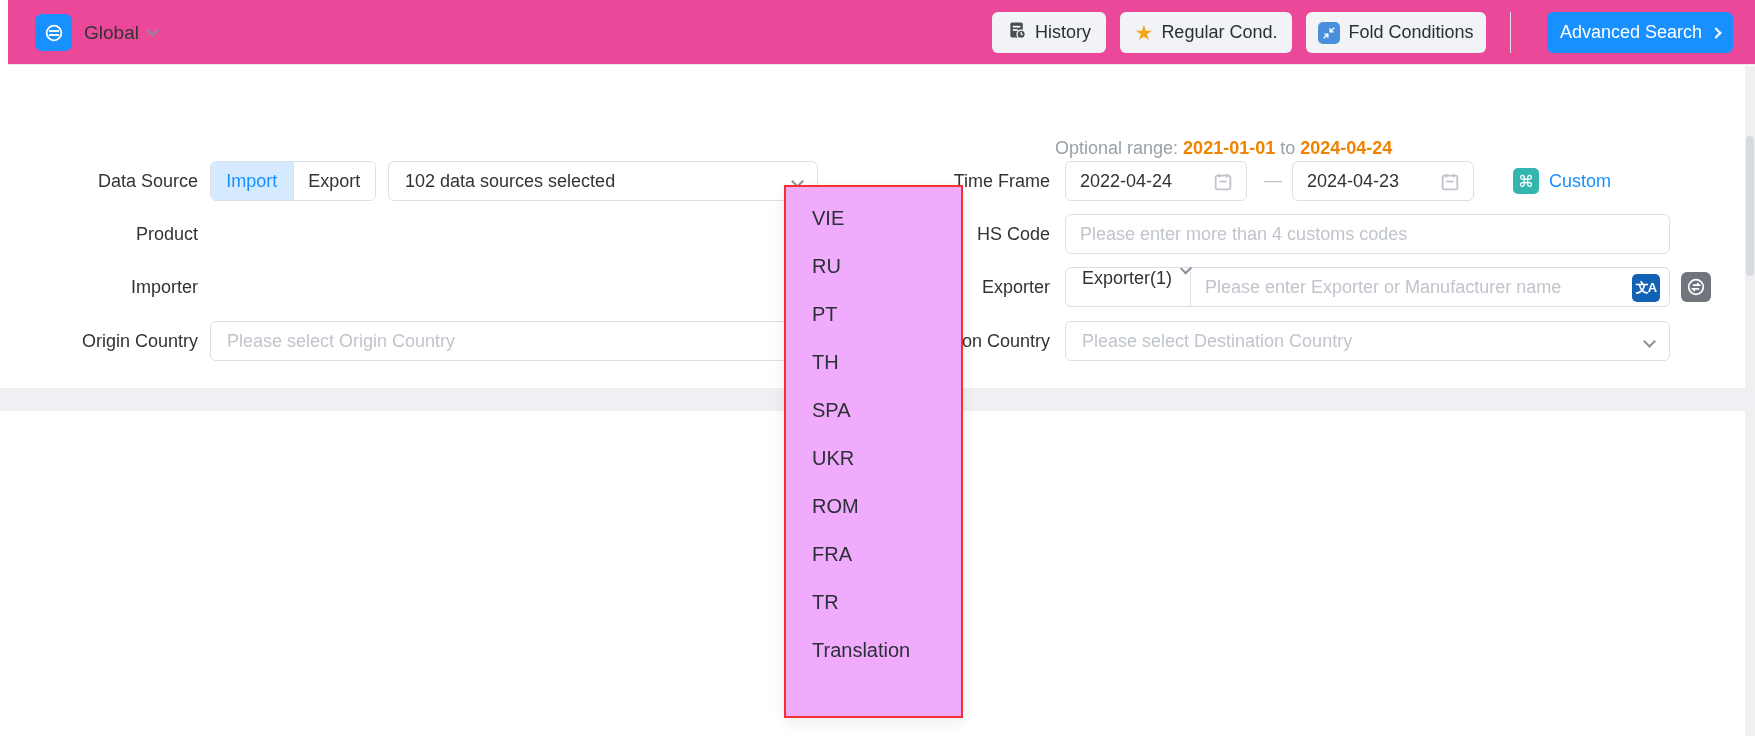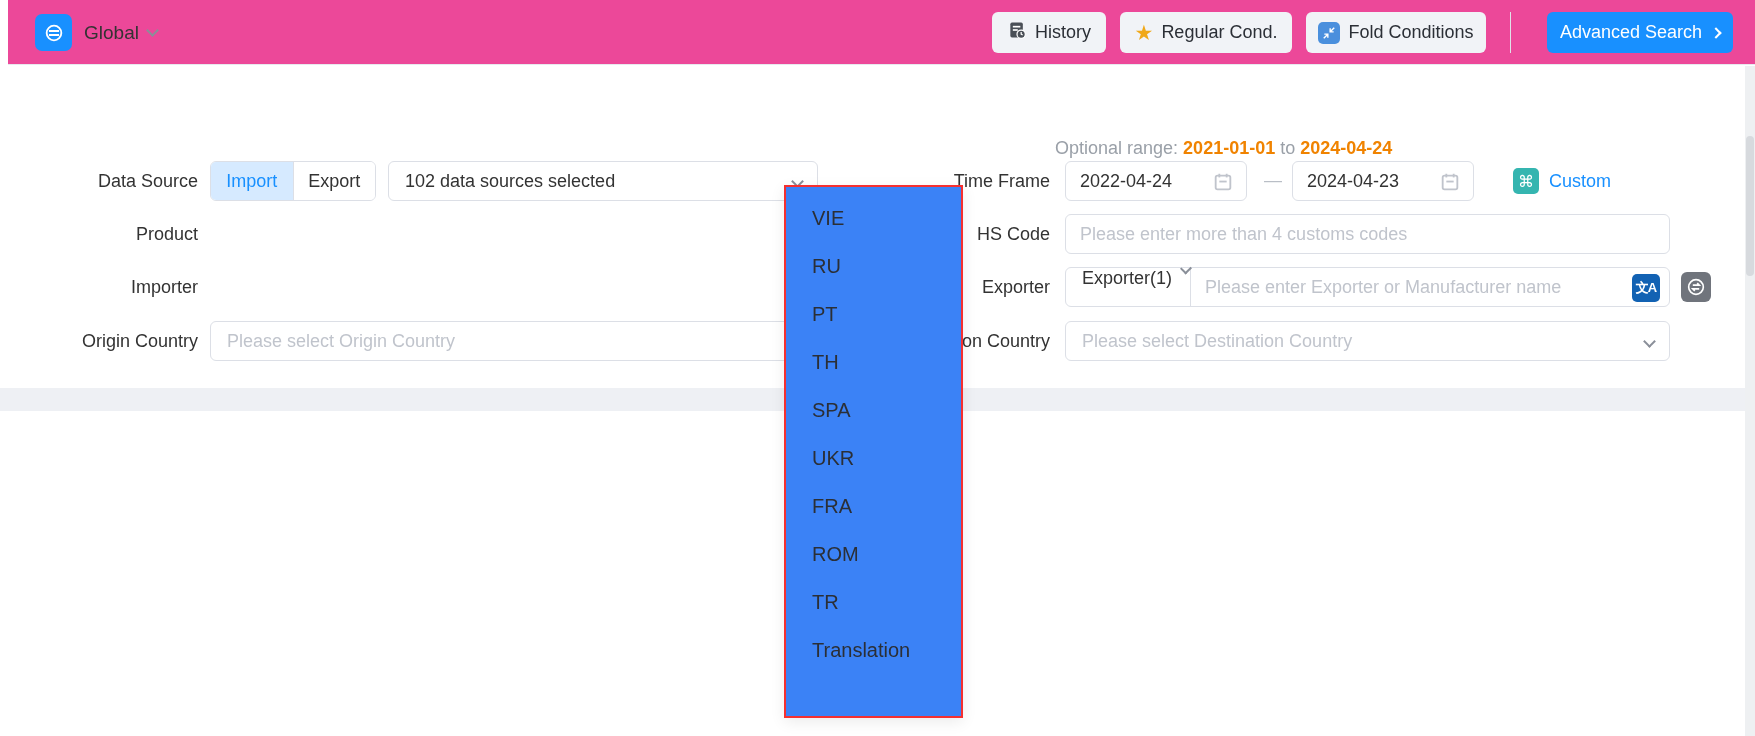--- a/index.html
+++ b/index.html
@@ -45,21 +45,21 @@
   .cb-item span.txt { font-size:18px; color:#2b2f36; }
   .link { color:var(--accent,#1890ff); cursor:pointer; }
   .tutorial { position:absolute; left:1117px; top:322px; height:40px; line-height:40px; font-size:18px; }
   .w-btn { position:absolute; top:322px; height:40px; border:1px solid #dcdfe6; border-radius:6px; background:#fff; display:flex; align-items:center; justify-content:center; font-size:18px; color:#333; cursor:pointer; }
   .search-btn { position:absolute; left:1612px; top:322px; width:93px; height:40px; border-radius:6px; background:var(--accent,#1890ff); color:#fff; display:flex; align-items:center; justify-content:center; font-size:18px; cursor:pointer; }
 
   
   .results { position:absolute; left:0; top:411px; width:1755px; height:325px; background:#fff; }
 
   
-  .lang-dd { position:absolute; left:784px; top:185px; width:179px; height:533px; background:#3b82f6; border:2px solid var(--dropdown-border-red,#f53030); z-index:50; padding-top:7px; box-shadow:0 4px 14px rgba(0,0,0,0.08); }
+  .lang-dd { position:absolute; left:784px; top:185px; width:179px; height:533px; background:#f0abfc; border:2px solid var(--dropdown-border-red,#f53030); z-index:50; padding-top:7px; box-shadow:0 4px 14px rgba(0,0,0,0.08); }
   .dd-item { height:48px; line-height:48px; padding-left:26px; font-size:20px; color:#2b2f36; cursor:pointer; }
 
   
   .scroll-track { position:absolute; right:0; top:66px; width:10px; height:670px; background:#eef0f2; }
   .scroll-thumb { position:absolute; right:1px; top:70px; width:8px; height:140px; background:#d7dade; border-radius:4px; }
 </style>
 </head>
 <body>
 
 <div id="app">
@@ -232,22 +232,22 @@
     
   </div>
 
   <div class="lang-dd" id="langdd">
       <div class="dd-item">VIE</div>
       <div class="dd-item">RU</div>
       <div class="dd-item">PT</div>
       <div class="dd-item">TH</div>
       <div class="dd-item">SPA</div>
       <div class="dd-item">UKR</div>
+      <div class="dd-item">ROM</div>
       <div class="dd-item">FRA</div>
-      <div class="dd-item">ROM</div>
       <div class="dd-item">TR</div>
       <div class="dd-item">Translation</div>
     </div>
 
   <div class="scroll-track">
     <div class="scroll-thumb"></div>
   </div>
 </div>
 
 </body></html>

